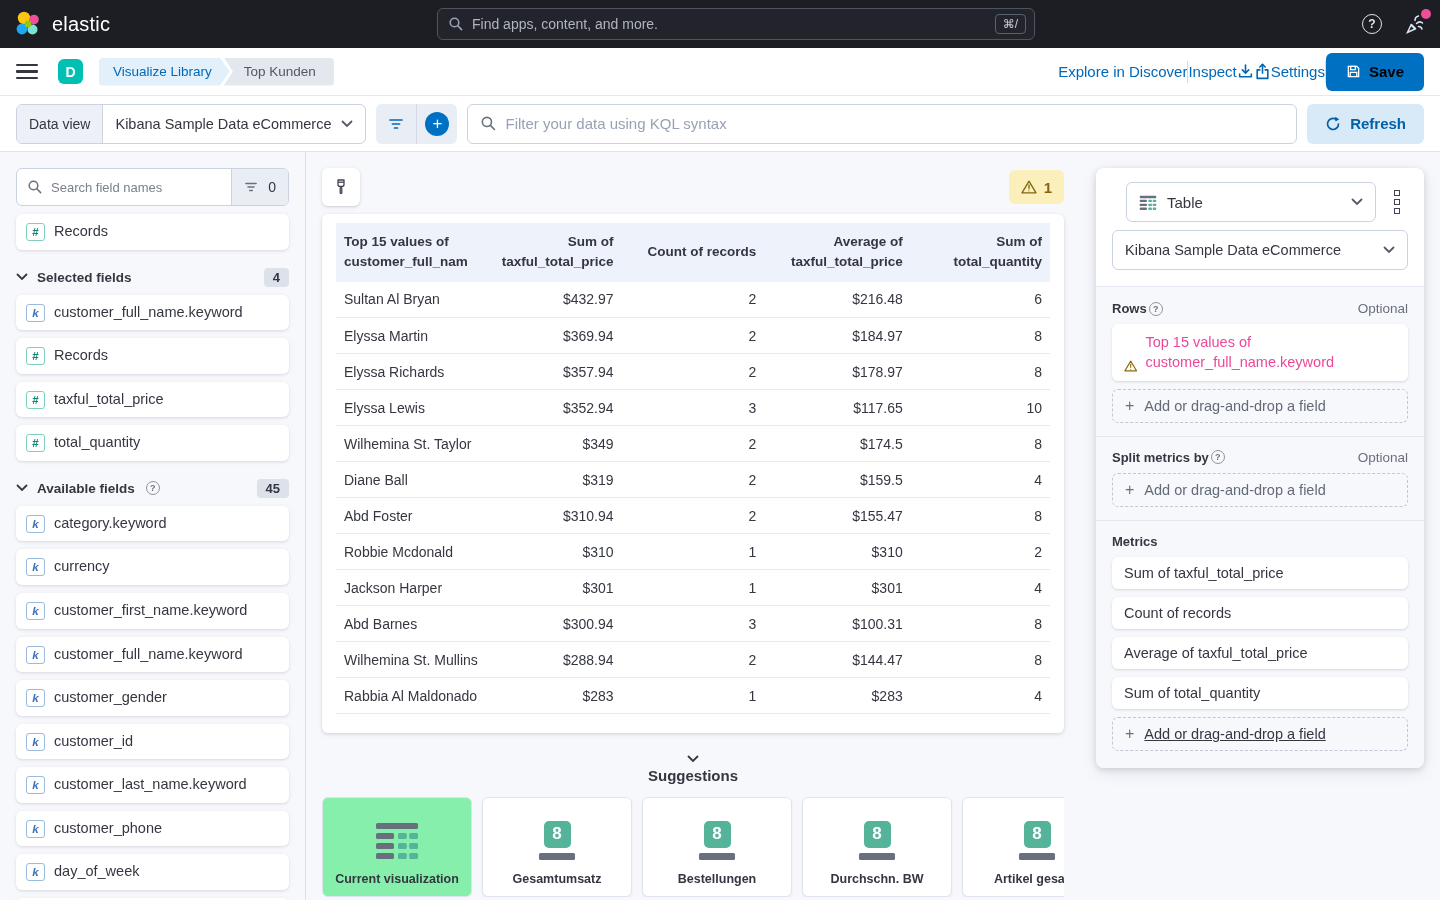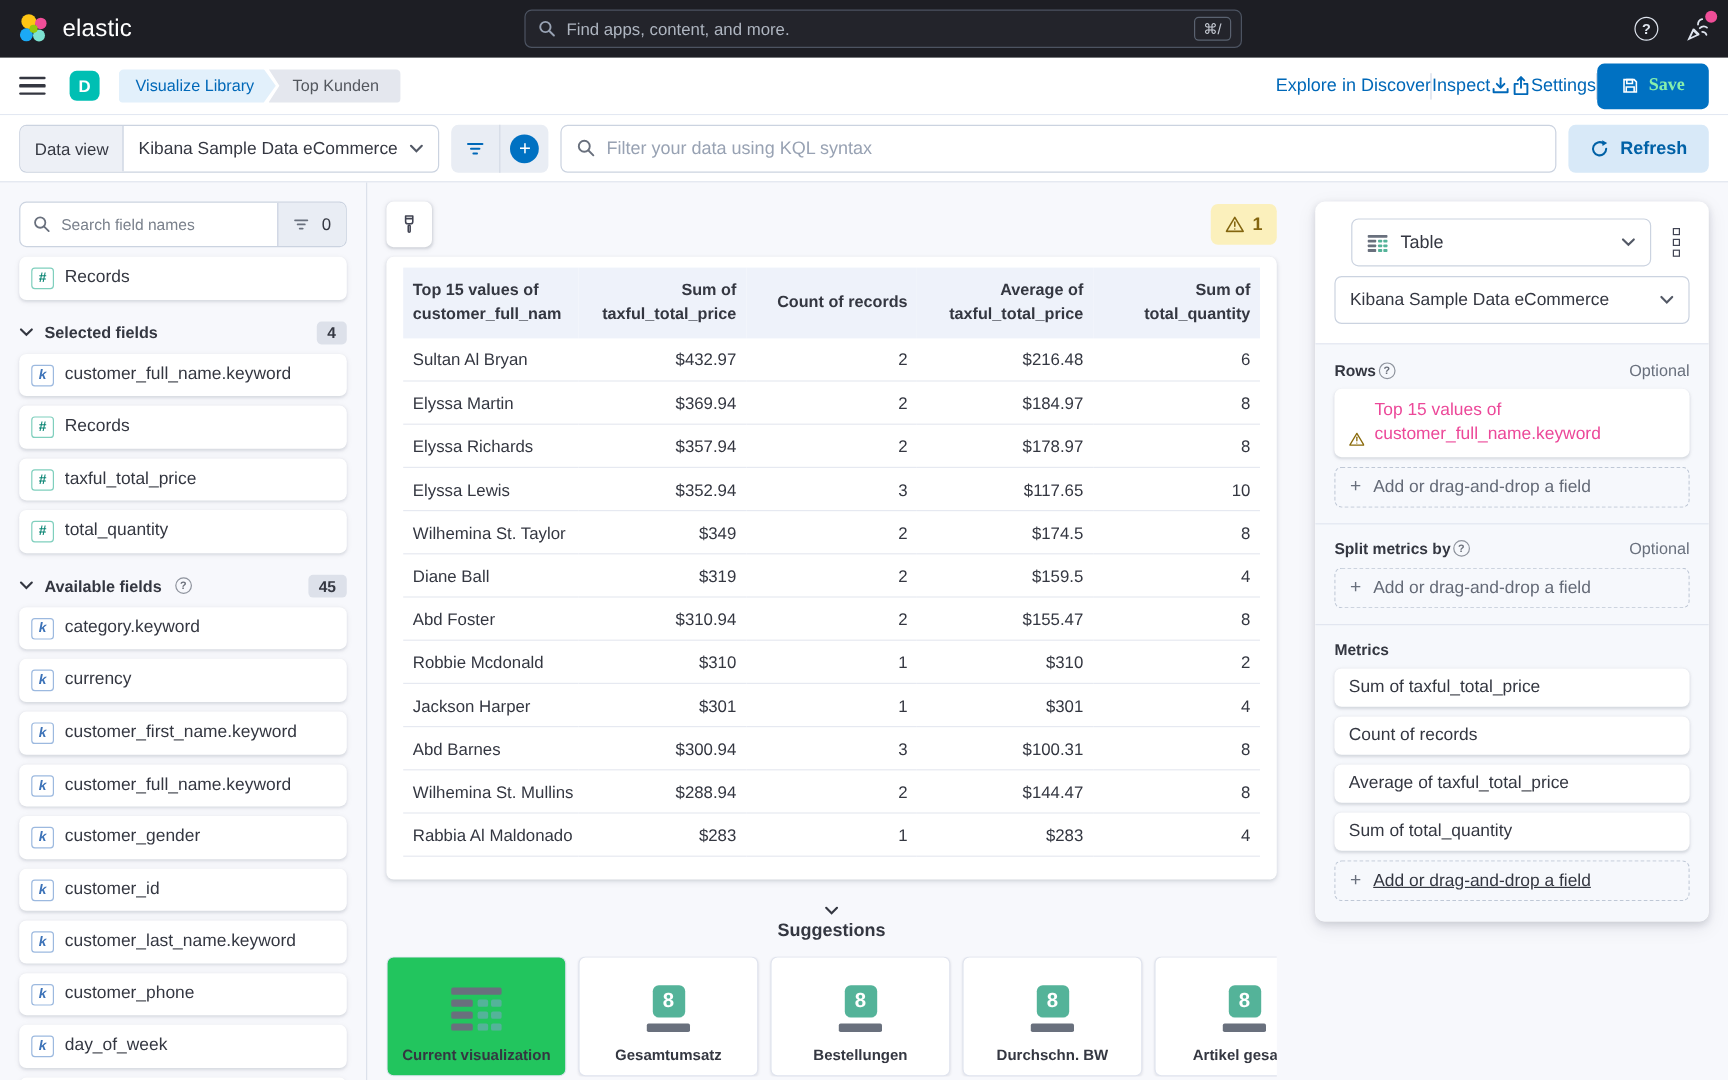--- a/index.html
+++ b/index.html
@@ -27,21 +27,21 @@
   .burger span { display:block; height:2.4px; background:#343741; border-radius:1px; width:22px; }
   .space-badge { width:25px; height:25px; border-radius:6px; background:#00BFB3; color:#fff; font-weight:700; font-size:14px; display:flex; align-items:center; justify-content:center; margin-left:18px; cursor:pointer; }
   .crumbs { display:flex; align-items:center; margin-left:16px; }
   .crumb { height:28px; line-height:28px; font-size:13.5px; font-weight:400; padding:0 18px 0 14px; }
   .crumb-link { background:#E2F0FB; color:#0068B8; clip-path:polygon(0 0, calc(100% - 10px) 0, 100% 50%, calc(100% - 10px) 100%, 0 100%); border-radius:4px 0 0 4px; cursor:pointer; }
   .crumb-cur { background:#E4E7EE; color:#53575E; margin-left:-6px; clip-path:polygon(0 0, 100% 0, 100% 100%, 0 100%, 9px 50%); padding-left:20px; border-radius:0 4px 4px 0; }
   .appbar-right { margin-left:auto; display:flex; align-items:center; }
   .top-link { color:#0068B8; font-size:15px; font-weight:500; cursor:pointer; white-space:nowrap; }
   .vdiv { width:1px; height:22px; background:#D3DAE6; }
   .icon-btn { display:flex; align-items:center; justify-content:center; cursor:pointer; }
-  .save-btn { height:38px; background:#0071C2; color:#86efac; border:none; border-radius:6px; font-size:15px; font-weight:600; padding:0 20px; display:flex; align-items:center; gap:8px; cursor:pointer; font-family:Liberation Serif, serif; }
+  .save-btn { height:38px; background:#0071C2; color:#000000; border:none; border-radius:6px; font-size:15px; font-weight:600; padding:0 20px; display:flex; align-items:center; gap:8px; cursor:pointer; font-family:Liberation Sans, sans-serif; }
 
   
   .query-bar { height:56px; background:#fff; border-bottom:1px solid #DFE4EE; display:flex; align-items:center; padding:0 16px; gap:10px; }
   .dv-group { display:flex; height:40px; border:1px solid #CBD3E0; border-radius:6px; overflow:hidden; flex:0 0 auto; }
   .dv-label { background:#EDF0F6; padding:0 12px; display:flex; align-items:center; font-size:14px; color:#343741; border-right:1px solid #CBD3E0; }
   .dv-value { padding:0 12px; display:flex; align-items:center; gap:10px; font-size:14.5px; cursor:pointer; }
   .filter-group { height:40px; background:#E9EDF4; border-radius:6px; display:flex; align-items:center; flex:0 0 auto; }
   .filter-seg { width:40px; height:100%; display:flex; align-items:center; justify-content:center; cursor:pointer; }
   .filter-group .seg-div { width:1px; height:100%; background:#D4DAE5; }
   .plus-circle { width:24px; height:24px; border-radius:50%; background:#0071C2; color:#fff; display:flex; align-items:center; justify-content:center; font-size:17px; font-weight:500; line-height:1; }
@@ -85,21 +85,21 @@
   table.lens th { background:#EEF2FA; font-size:13.5px; font-weight:700; color:#343741; padding:9px 8px; line-height:1.5; vertical-align:middle; cursor:pointer; }
   table.lens th.v-left { text-align:left; } table.lens th.v-right { text-align:right; }
   table.lens td { height:36px; padding:0 8px; font-size:14px; color:#343741; border-bottom:1px solid #E6E9F1; white-space:nowrap; overflow:hidden; }
   table.lens td:first-child { text-align:left; }
   table.lens td:not(:first-child) { text-align:right; }
   .suggestions { margin-top:22px; }
   .sugg-hdr { display:flex; align-items:center; gap:4px; cursor:pointer;flex-direction:column; }
   .sugg-hdr .sugg-label { font-size:15px; font-weight:700; }
   .sugg-row { margin-top:13px; display:flex; gap:10px; overflow:hidden; }
   .sugg-card { flex:0 0 150px; width:150px; height:100px; background:#fff; border:1px solid #E0E4EE; border-radius:6px; box-shadow:0 1px 2px rgba(20,30,50,.08); display:flex; flex-direction:column; align-items:center; justify-content:flex-end; padding:10px 8px; cursor:pointer; }
-  .sugg-card.v-selected { background:#22c55e; box-shadow:none; border-color:#DDE3EF; }
+  .sugg-card.v-selected { background:#86efac; box-shadow:none; border-color:#DDE3EF; }
   .sugg-card .card-icon { flex:1; display:none; align-items:center; justify-content:center; width:100%; }
   .sugg-card.v-table .icon-table { display:flex; }
   .sugg-card.v-metric .icon-metric { display:flex; flex-direction:column; align-items:center; justify-content:center; gap:5px; }
   .sugg-card .card-label { font-size:12.5px; font-weight:700; color:#343741; white-space:nowrap; overflow:hidden; max-width:100%; }
   .metric-glyph { width:27px; height:27px; background:#54B399; border-radius:5px; color:#fff; font-size:17px; font-weight:700; display:flex; align-items:center; justify-content:center; }
   .metric-base { width:36px; height:7px; background:#69707D; border-radius:1.5px; }
 
   
   .config-col { flex:0 0 360px; width:360px; padding:16px 16px 0 16px; }
   .config-panel { width:328px; height:600px; background:#fff; border-radius:8px; box-shadow:0 2px 6px rgba(20,30,50,.14), 0 5px 17px rgba(20,30,50,.08); overflow:hidden; display:flex; flex-direction:column; }

